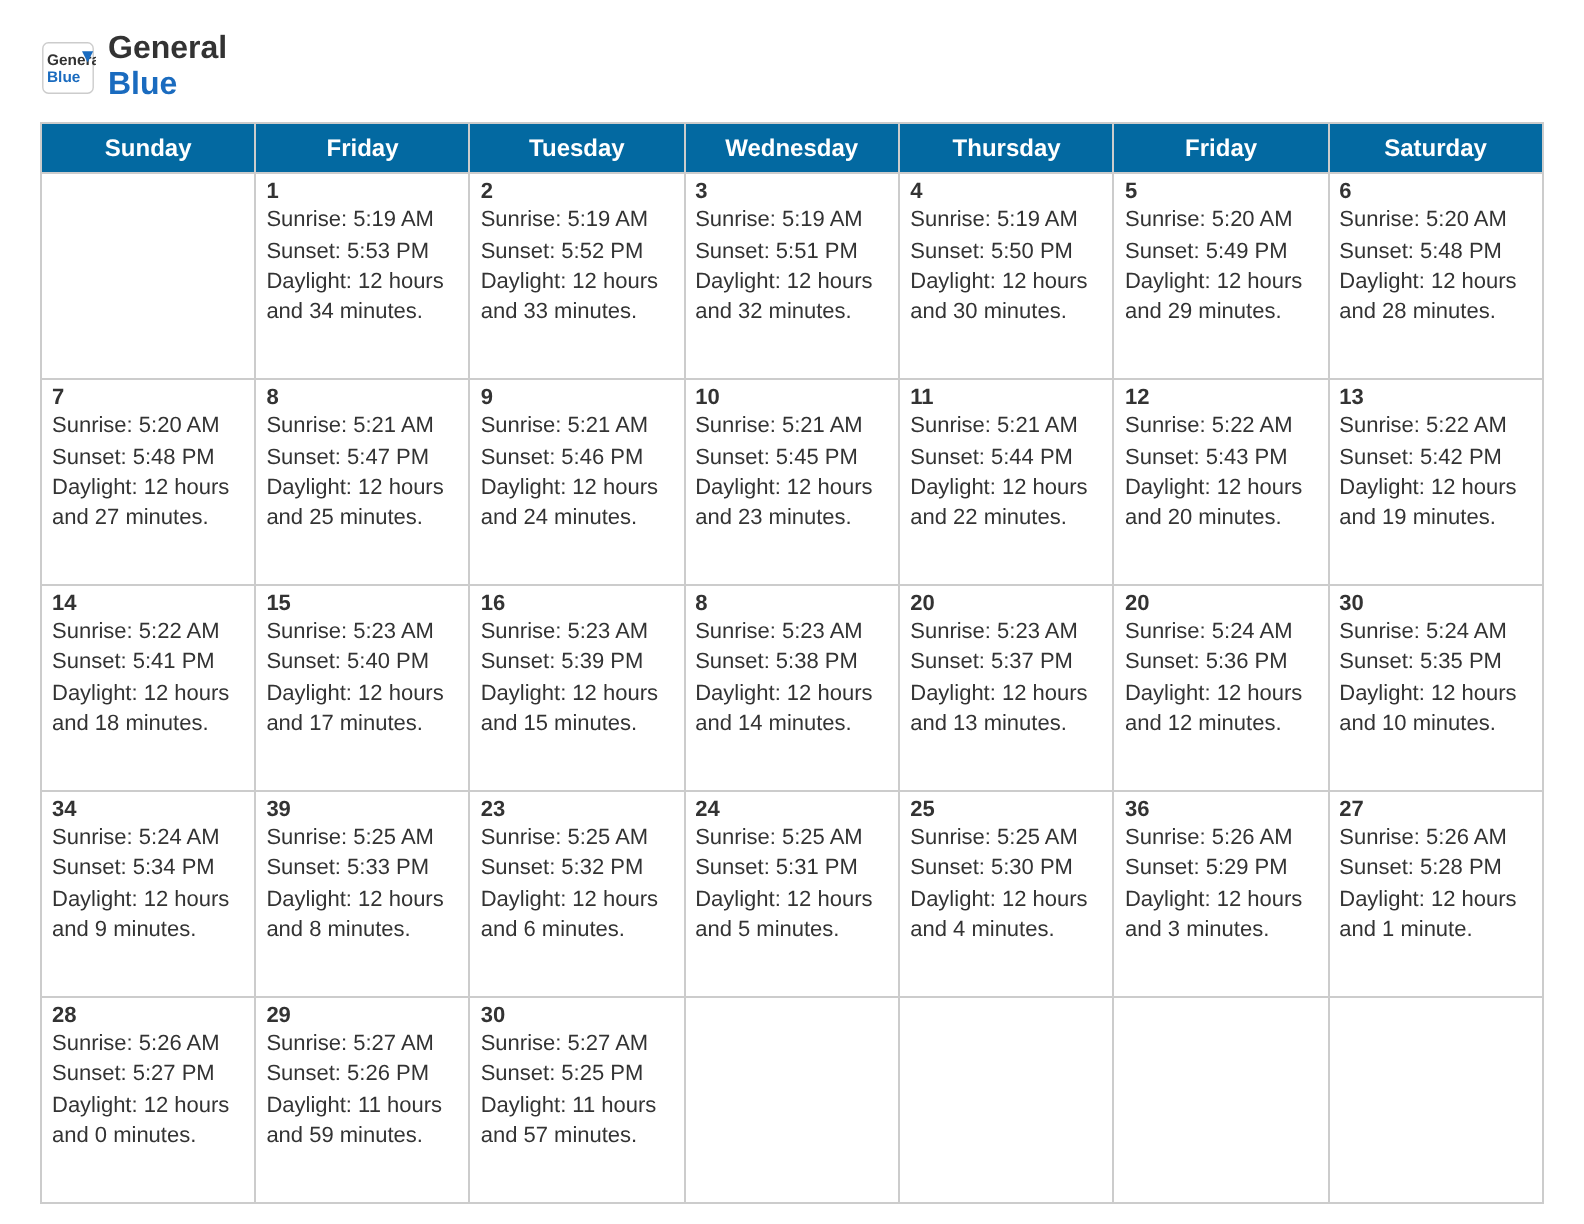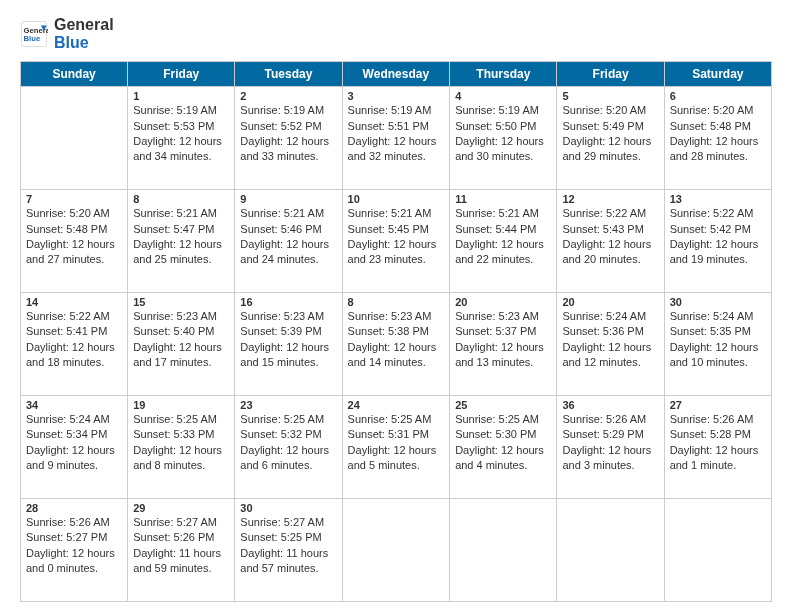--- a/index.html
+++ b/index.html
@@ -279,21 +279,21 @@
         </tr>
         <tr>
           <td>
             <span class="day-num">34</span>
             <div class="day-info" style="white-space: pre-line;">Sunrise: 5:24 AM
 Sunset: 5:34 PM
 Daylight: 12 hours
 and 9 minutes.</div>
           </td>
           <td>
-            <span class="day-num">19</span>
+            <span class="day-num">39</span>
             <div class="day-info" style="white-space: pre-line;">Sunrise: 5:25 AM
 Sunset: 5:33 PM
 Daylight: 12 hours
 and 8 minutes.</div>
           </td>
           <td>
             <span class="day-num">23</span>
             <div class="day-info" style="white-space: pre-line;">Sunrise: 5:25 AM
 Sunset: 5:32 PM
 Daylight: 12 hours

